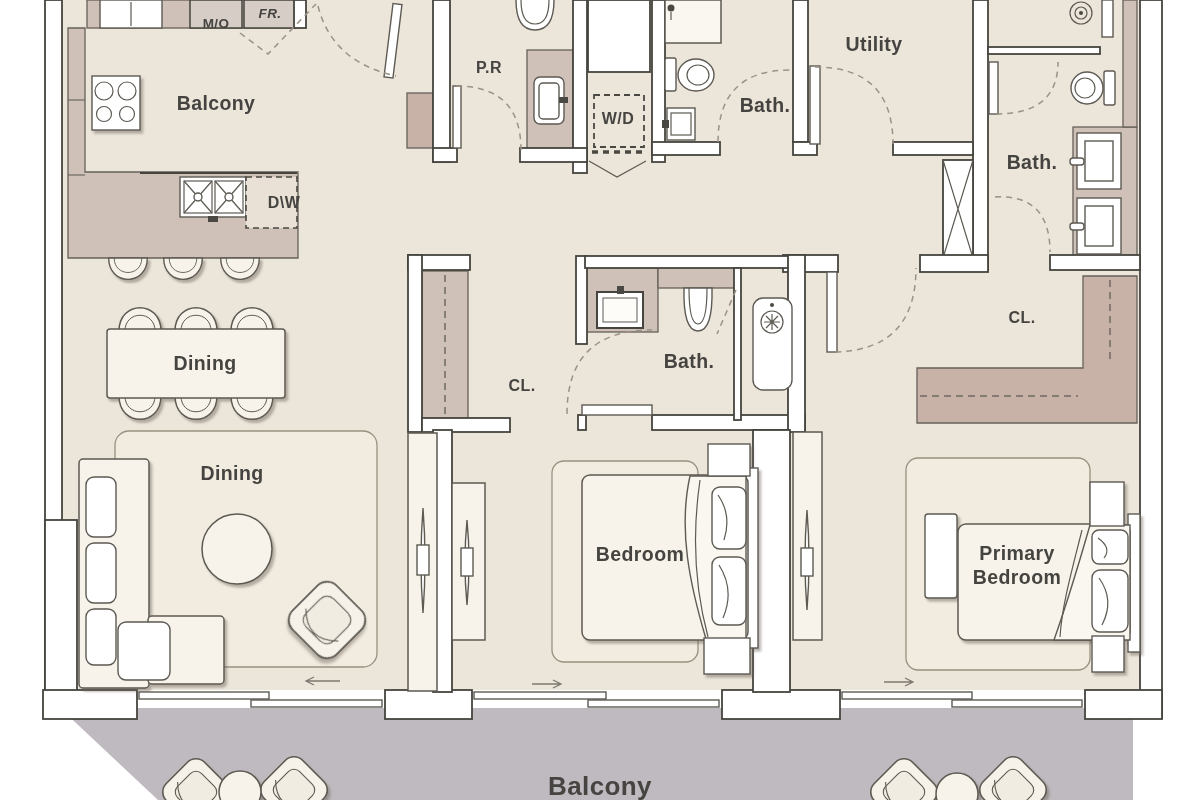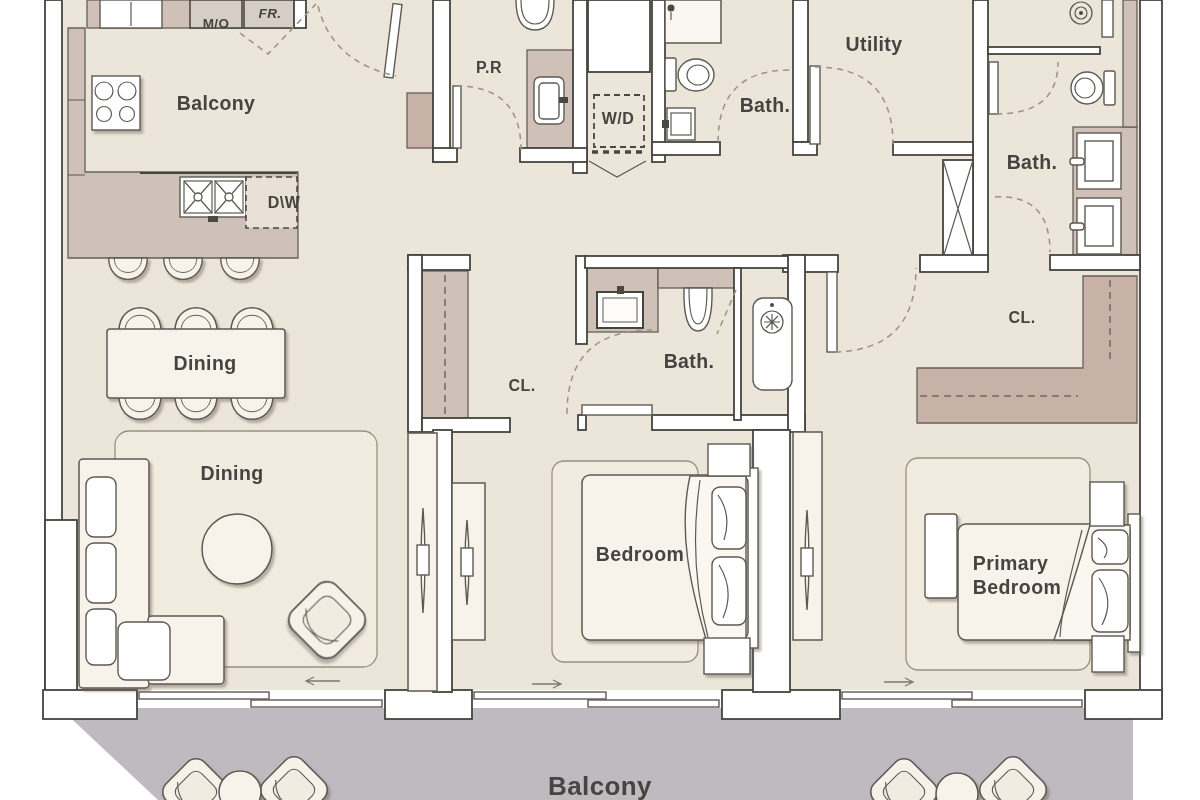--- a/index.html
+++ b/index.html
@@ -18,21 +18,21 @@
   .cdash{fill:none;stroke:#6f6a62;stroke-width:1.5;stroke-dasharray:7 5;}
   .dwbox{fill:#e9e1d5;stroke:#4a4843;stroke-width:1.6;stroke-dasharray:6 4;}
   .rug{fill:#f1ebe0;stroke:#97927f;stroke-width:1.3;}
   .arrow{fill:none;stroke:#7d7970;stroke-width:1.3;}
   
   .lbl{position:absolute;transform:translate(-50%,-50%);font-weight:700;color:#454440;
        white-space:nowrap;letter-spacing:.4px;line-height:1;}
   .lg{font-size:19.5px;}
   .md{font-size:16px;}
   .sm{font-size:13.5px;}
-  .two{line-height:24px;margin-top:10px;}
+  .two{text-align:center;line-height:24px;}
 </style>
 </head>
 <body>
 
 <div class="stage">
 <svg width="1200" height="800" viewBox="0 0 1200 800">
   <defs>
     <filter id="sh" x="-20%" y="-20%" width="140%" height="140%">
       <feDropShadow dx="2.5" dy="3" stdDeviation="1.2" flood-color="#6a6458" flood-opacity="0.45"></feDropShadow>
     </filter>

